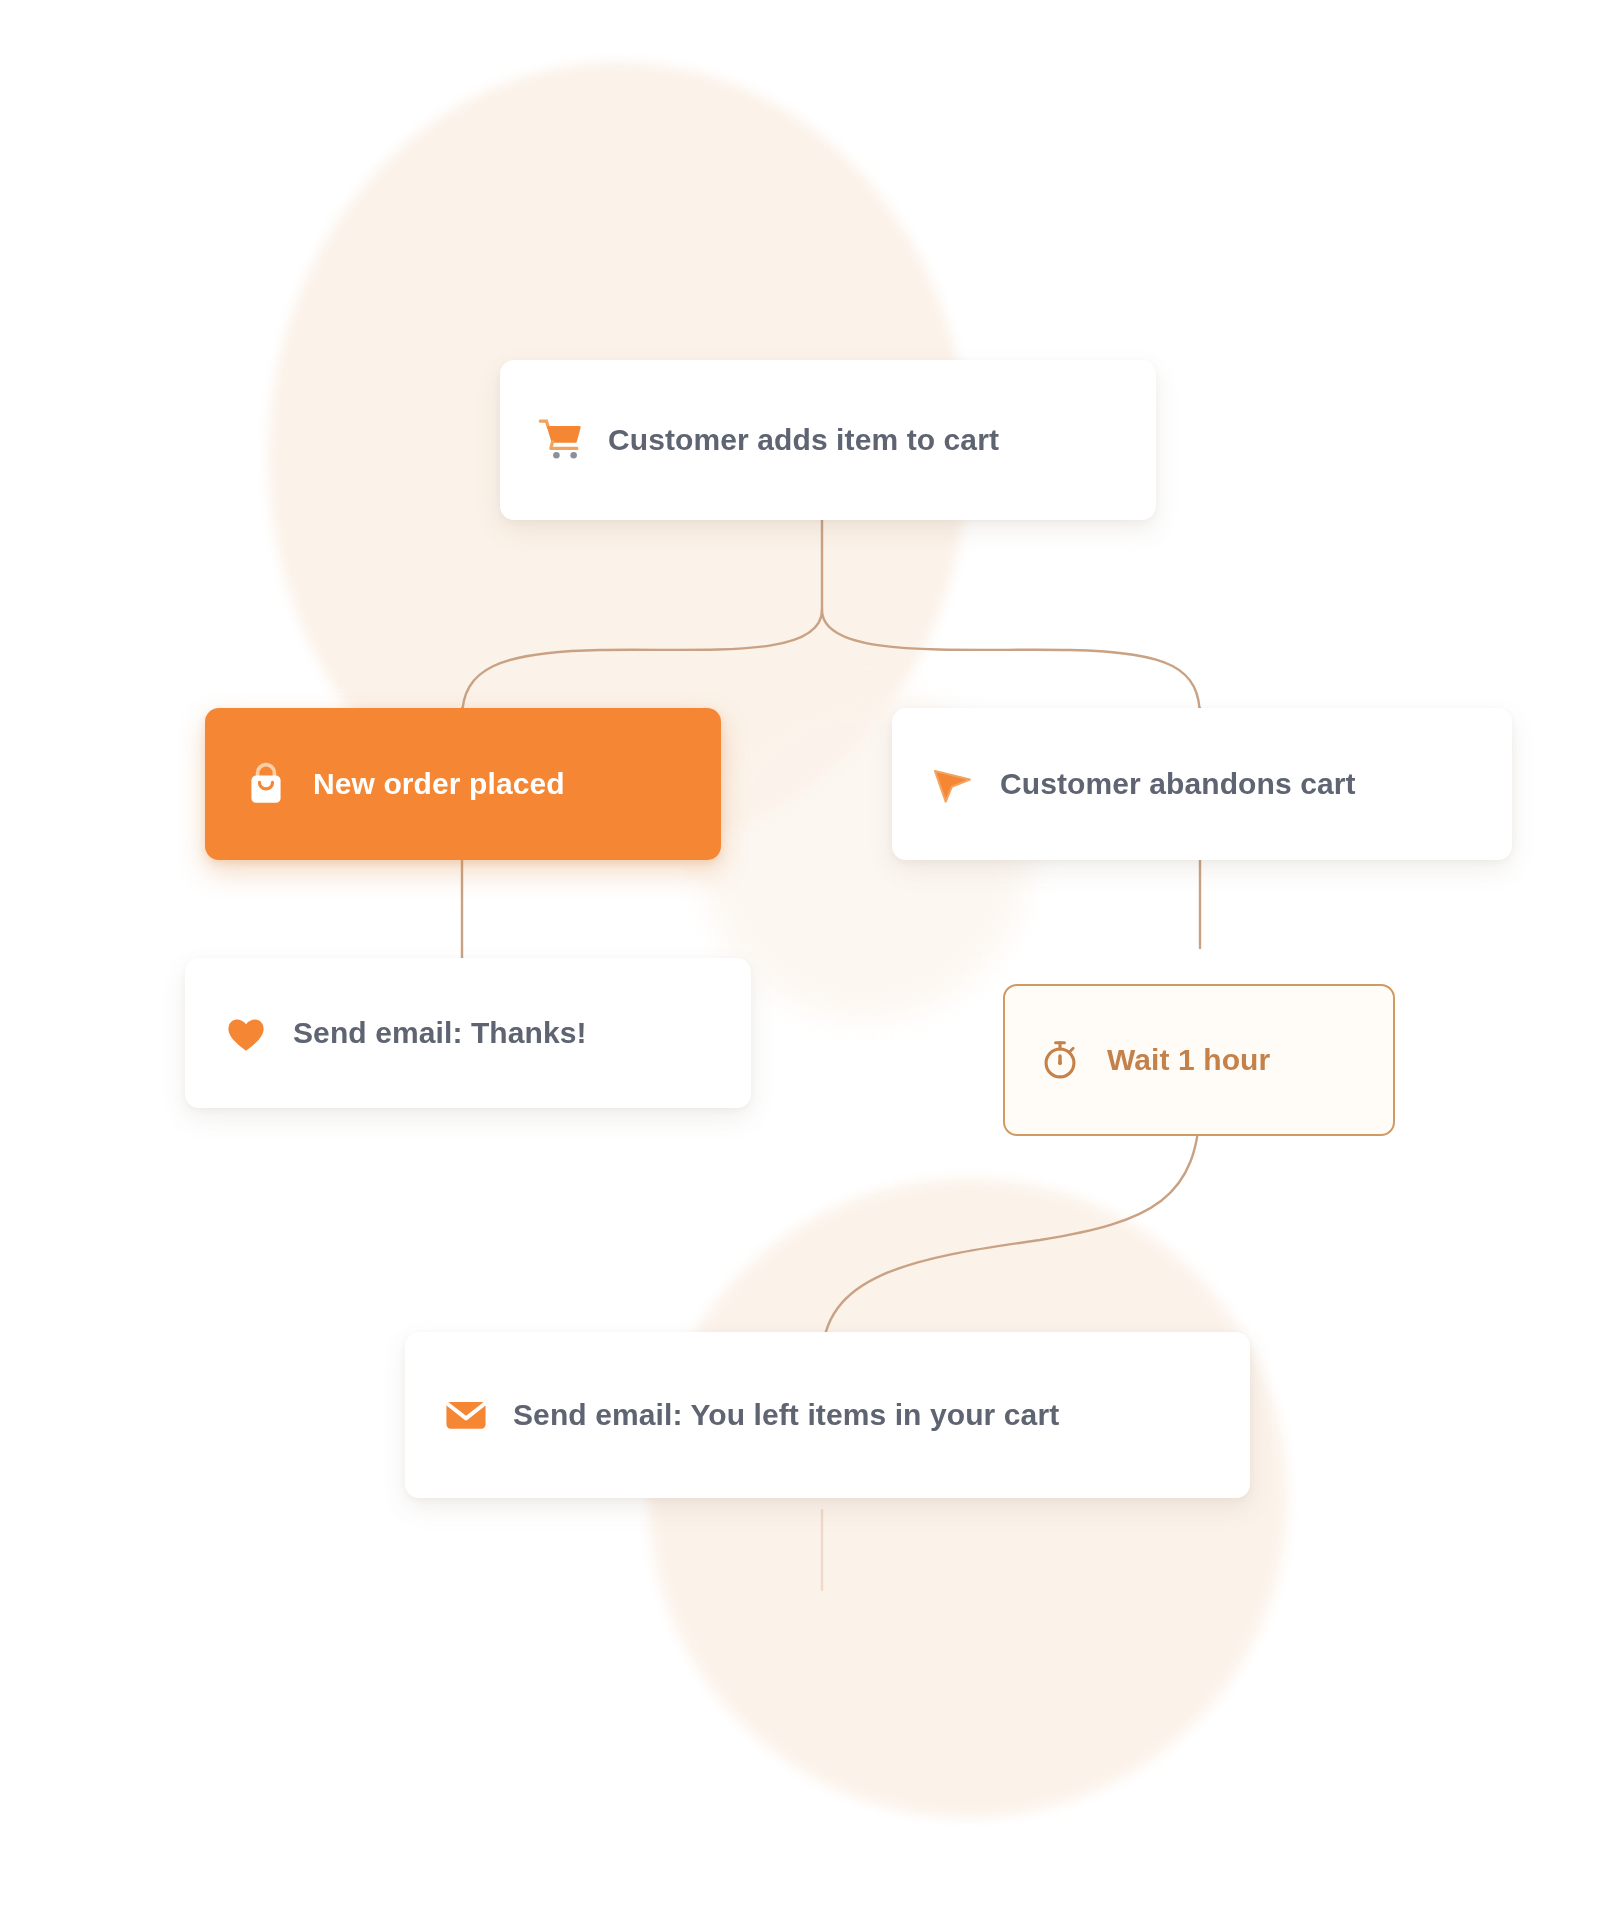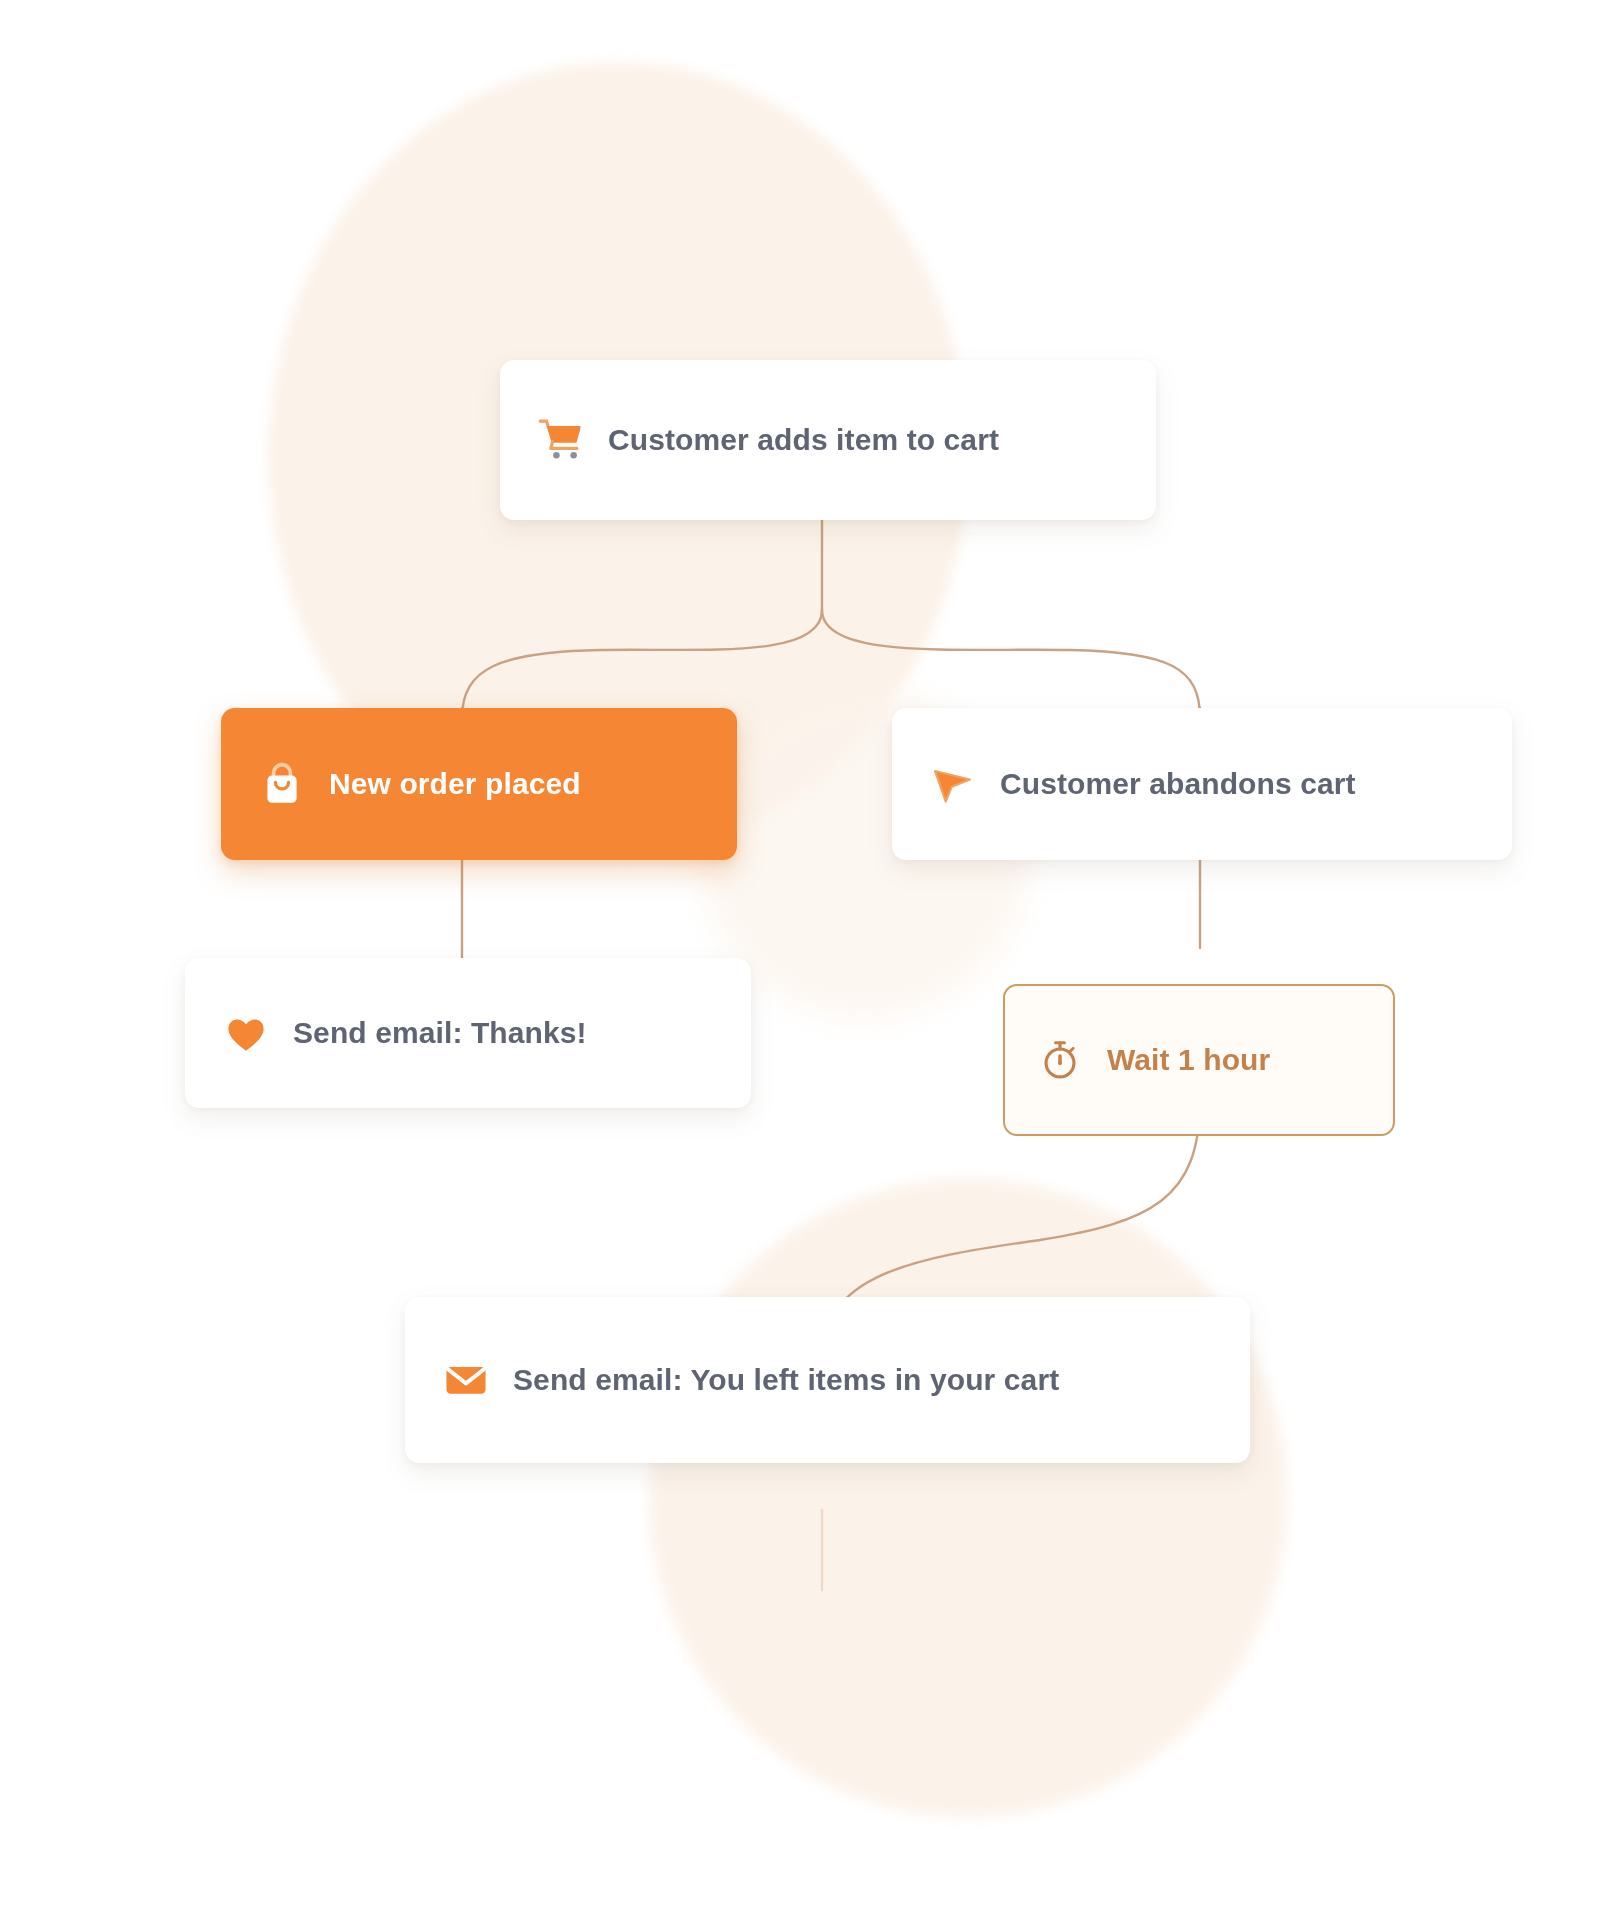--- a/index.html
+++ b/index.html
@@ -99,31 +99,31 @@
     color: #5e6472;
     letter-spacing: .1px;
     white-space: nowrap;
   }
 
   
   #node-add-cart     { left: 500px;  top: 360px;  width: 656px; height: 160px; }
   #node-order-placed { left: 205px;  top: 708px;  width: 516px; height: 152px;
                        background: #f58634;
                        box-shadow: 0 12px 28px rgba(217,125,47,.28),
-                                   0 3px 8px rgba(217,125,47,.18); margin-left: 16px; }
+                                   0 3px 8px rgba(217,125,47,.18); }
   #node-order-placed .lbl { color: #ffffff; }
   #node-abandon-cart { left: 892px;  top: 708px;  width: 620px; height: 152px; }
   #node-email-thanks { left: 185px;  top: 958px;  width: 566px; height: 150px; }
   #node-wait         { left: 1003px; top: 948px;  width: 392px; height: 152px;
                        background: #fffcf8;
                        border: 2px solid #d09a62;
                        box-shadow: none;
                        padding: 0 28px; margin-top: 36px; }
   #node-wait .lbl    { color: #c4814a; }
-  #node-email-cart   { left: 405px;  top: 1297px; width: 845px; height: 166px; }
+  #node-email-cart   { left: 405px;  top: 1332px; width: 845px; height: 166px; }
 </style>
 </head>
 <body>
 
 <div id="stage">
 
   <div class="blob" id="blob-top"></div>
   <div class="blob" id="blob-mid"></div>
   <div class="blob" id="blob-bottom"></div>
 

